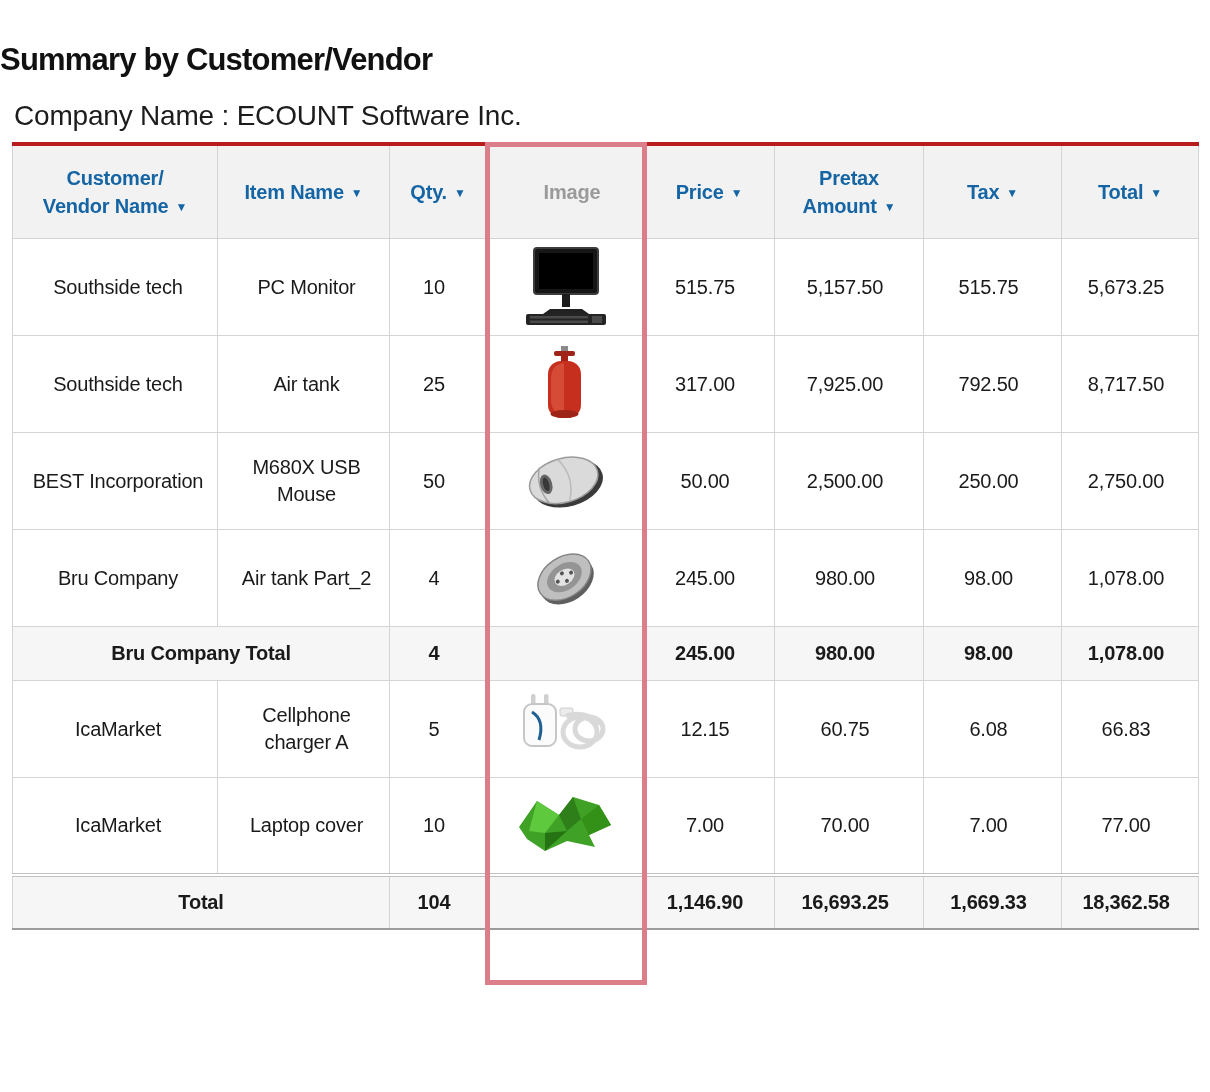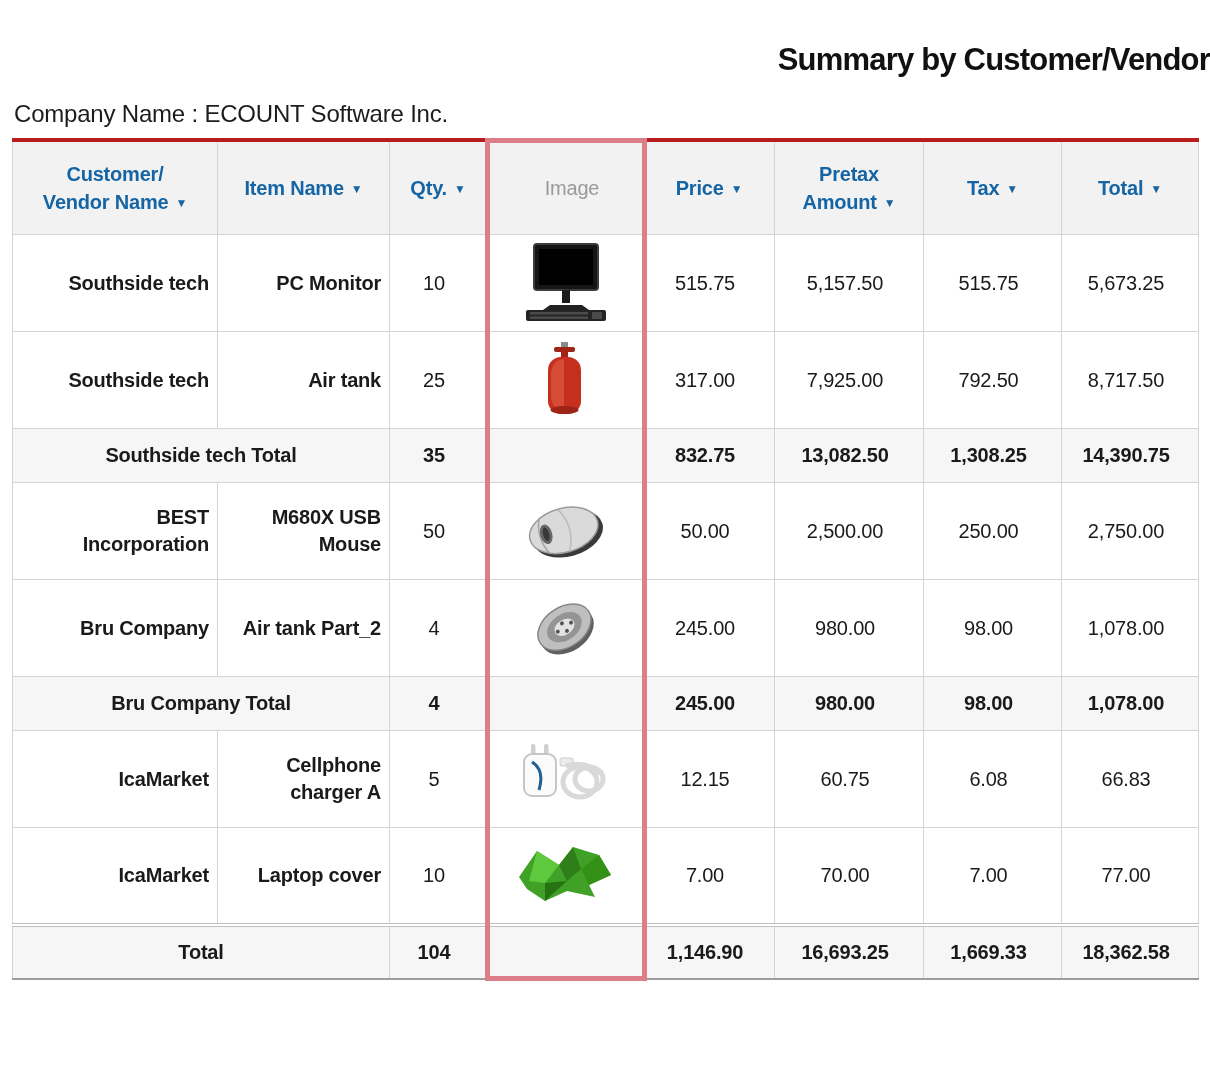--- a/index.html
+++ b/index.html
@@ -2,43 +2,43 @@
 <html><head>
 <meta charset="utf-8">
 <style>
   html,body{margin:0;padding:0;}
   body{
     width:1210px;height:1092px;background:#ffffff;color:#1a1a1a;
     font-family:"Liberation Sans","DejaVu Sans",sans-serif;
     letter-spacing:-0.2px;overflow:hidden;
   }
   .page-title{
-    text-align:right;font-size:31px;font-weight:700;letter-spacing:-0.8px;
+    text-align:left;font-size:31px;font-weight:700;letter-spacing:-0.8px;
     margin:42px 0 22px 0;color:#111;
   }
-  .company-line{font-size:24px;margin:0 0 10px 14px;color:#1c1c1c;}
+  .company-line{font-size:28px;margin:0 0 10px 14px;color:#1c1c1c;}
   .table-wrap{position:relative;margin:0 12px;}
   table{
     width:100%;border-collapse:collapse;table-layout:fixed;
     border-top:4px solid #b91c1c;border-bottom:2px solid #9c9c9c;
     font-size:20px;
   }
   th,td{border:1px solid #d4d4d4;overflow:hidden;}
   thead th{
     background:#f2f2f3;color:#1565A5;font-weight:700;height:84px;
     text-align:center;padding:4px 6px;
   }
   .th-label{white-space:pre-line;line-height:1.4;}
-  .img-header{color:#9a9a9a;font-weight:400;padding-left:20px;}
+  .img-header{color:#9a9a9a;font-weight:700;padding-left:20px;}
   .arrow{font-size:12px;margin-left:7px;vertical-align:2px;display:inline-block;}
   tr.item-row{height:97px;background:#fff;}
   tr.subtotal-row{height:54px;background:#f6f6f6;font-weight:700;}
   tr.grand-row{height:54px;background:#f6f6f6;font-weight:700;}
   tr.grand-row td{border-top:4px double #c0c0c0;}
-  td.cell-left{text-align:right;padding:6px 8px 6px 14px;line-height:1.35;font-weight:bold;}
+  td.cell-left{text-align:center;padding:6px 8px 6px 14px;line-height:1.35;}
   td.cell-num{text-align:center;padding:6px 14px 6px 6px;}
   td.cell-center{text-align:center;padding:2px;}
   td.cell-label{text-align:center;padding:6px;}
   .highlight-box{
     position:absolute;border:5px solid #DC7D8A;box-sizing:border-box;
     pointer-events:none;z-index:5;
   }
   .prod{display:block;margin:0 auto;}
 </style>
 </head>
@@ -112,29 +112,20 @@
             <path d="M10 32 q1-13 13-14 l0 52 q-12-1-13-14 z" fill="#dd5a44" opacity="0.65"></path>
             <ellipse cx="23.5" cy="69" rx="14" ry="4" fill="#9e2417"></ellipse>
           </svg>
         </td>
         <td class="cell-num">317.00</td>
         <td class="cell-num">7,925.00</td>
         <td class="cell-num">792.50</td>
         <td class="cell-num">8,717.50</td>
       </tr>
 
-      <tr class="subtotal-row">
-        <td class="cell-label" colspan="2">Southside tech Total</td>
-        <td class="cell-num">35</td>
-        <td class="cell-center"></td>
-        <td class="cell-num">832.75</td>
-        <td class="cell-num">13,082.50</td>
-        <td class="cell-num">1,308.25</td>
-        <td class="cell-num">14,390.75</td>
-      </tr>
 
       <tr class="item-row">
         <td class="cell-left">BEST Incorporation</td>
         <td class="cell-left">M680X USB Mouse</td>
         <td class="cell-num">50</td>
         <td class="cell-center">
           <svg class="prod" width="90" height="68" viewBox="0 0 90 68">
             <g transform="rotate(-16 45 34)">
               <ellipse cx="47" cy="37" rx="36" ry="23" fill="#3a3a3a"></ellipse>
               <ellipse cx="44" cy="33" rx="35" ry="22" fill="#dadada" stroke="#9b9b9b" stroke-width="1.5"></ellipse>

